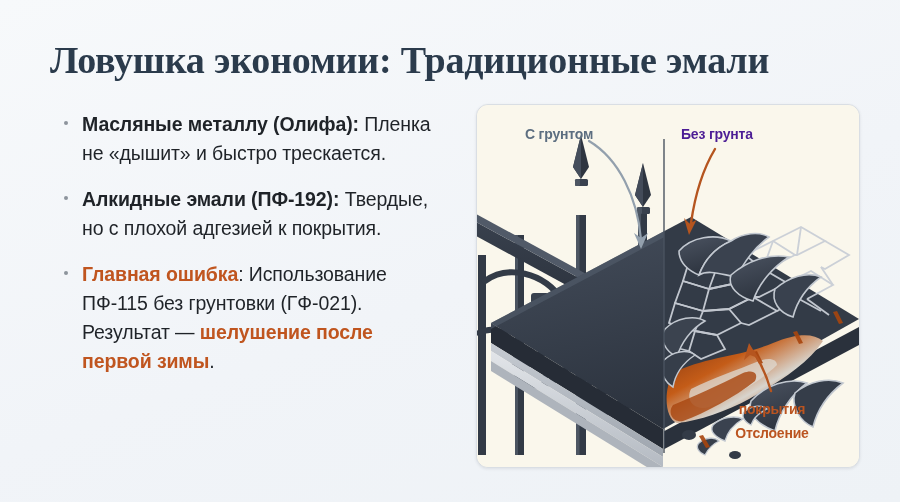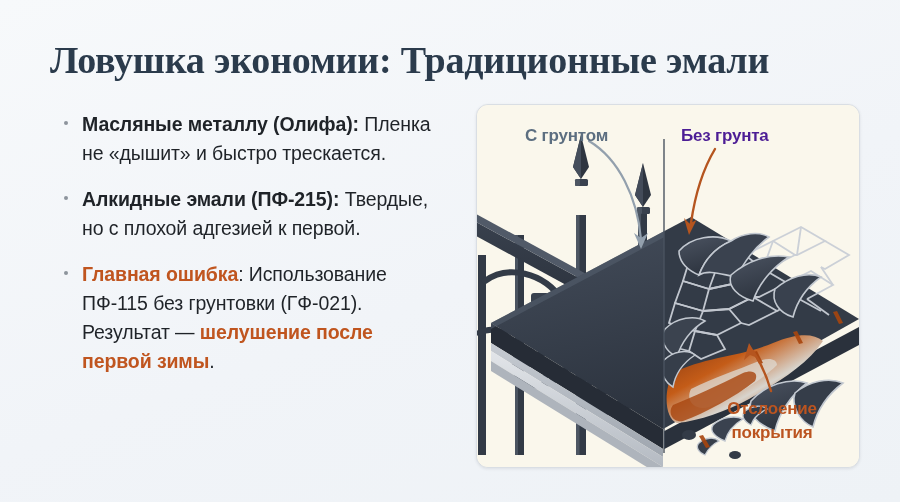--- a/index.html
+++ b/index.html
@@ -75,21 +75,21 @@
     background: #faf7ec;
     border: 1px solid #d9dee4;
     border-radius: 12px;
     overflow: hidden;
     box-shadow: 0 1px 3px rgba(40,50,65,0.10);
   }
   #illus svg { display: block; }
 
   .lbl {
     position: absolute;
-    font-size: 17px;
+    font-size: 14px;
     font-weight: bold;
     letter-spacing: -0.2px;
     white-space: nowrap;
   }
   #lbl-left {
     left: 48px;
     top: 21px;
     color: #5c6e80;
   }
   #lbl-right {
@@ -116,21 +116,21 @@
 
   <div id="bullets">
 
     <div class="bullet">
       <span class="dot"></span>
       <span class="b-strong">Масляные металлу (Олифа)</span><span class="b-strong">: </span><span>Пленка не «дышит» и быстро трескается.</span>
     </div>
 
     <div class="bullet">
       <span class="dot"></span>
-      <span class="b-strong">Алкидные эмали (ПФ-215)</span><span class="b-strong">: </span><span>Твердые, но с плохой адгезией к первой.</span>
+      <span class="b-strong">Алкидные эмали (ПФ-192)</span><span class="b-strong">: </span><span>Твердые, но с плохой адгезией к покрытия.</span>
     </div>
 
     <div class="bullet">
       <span class="dot"></span>
       <span class="b-accent">Главная ошибка</span><span>: </span><span>Использование ПФ-115 без грунтовки (ГФ-021). Результат — </span><span class="b-accent">шелушение после первой зимы</span><span>.</span>
     </div>
 
   </div>
 
   <div id="illus">
@@ -333,19 +333,19 @@
         </g>
 
       </g>
     </svg>
 
     <div class="lbl" id="lbl-left">С грунтом</div>
 
     <div class="lbl" id="lbl-right">Без грунта</div>
 
     <div class="lbl" id="lbl-bottom">
+      <div>покрытия</div>
       <div>Отслоение</div>
-      <div>покрытия</div>
     </div>
 
   </div>
 
 </div>
 
 </body></html>

